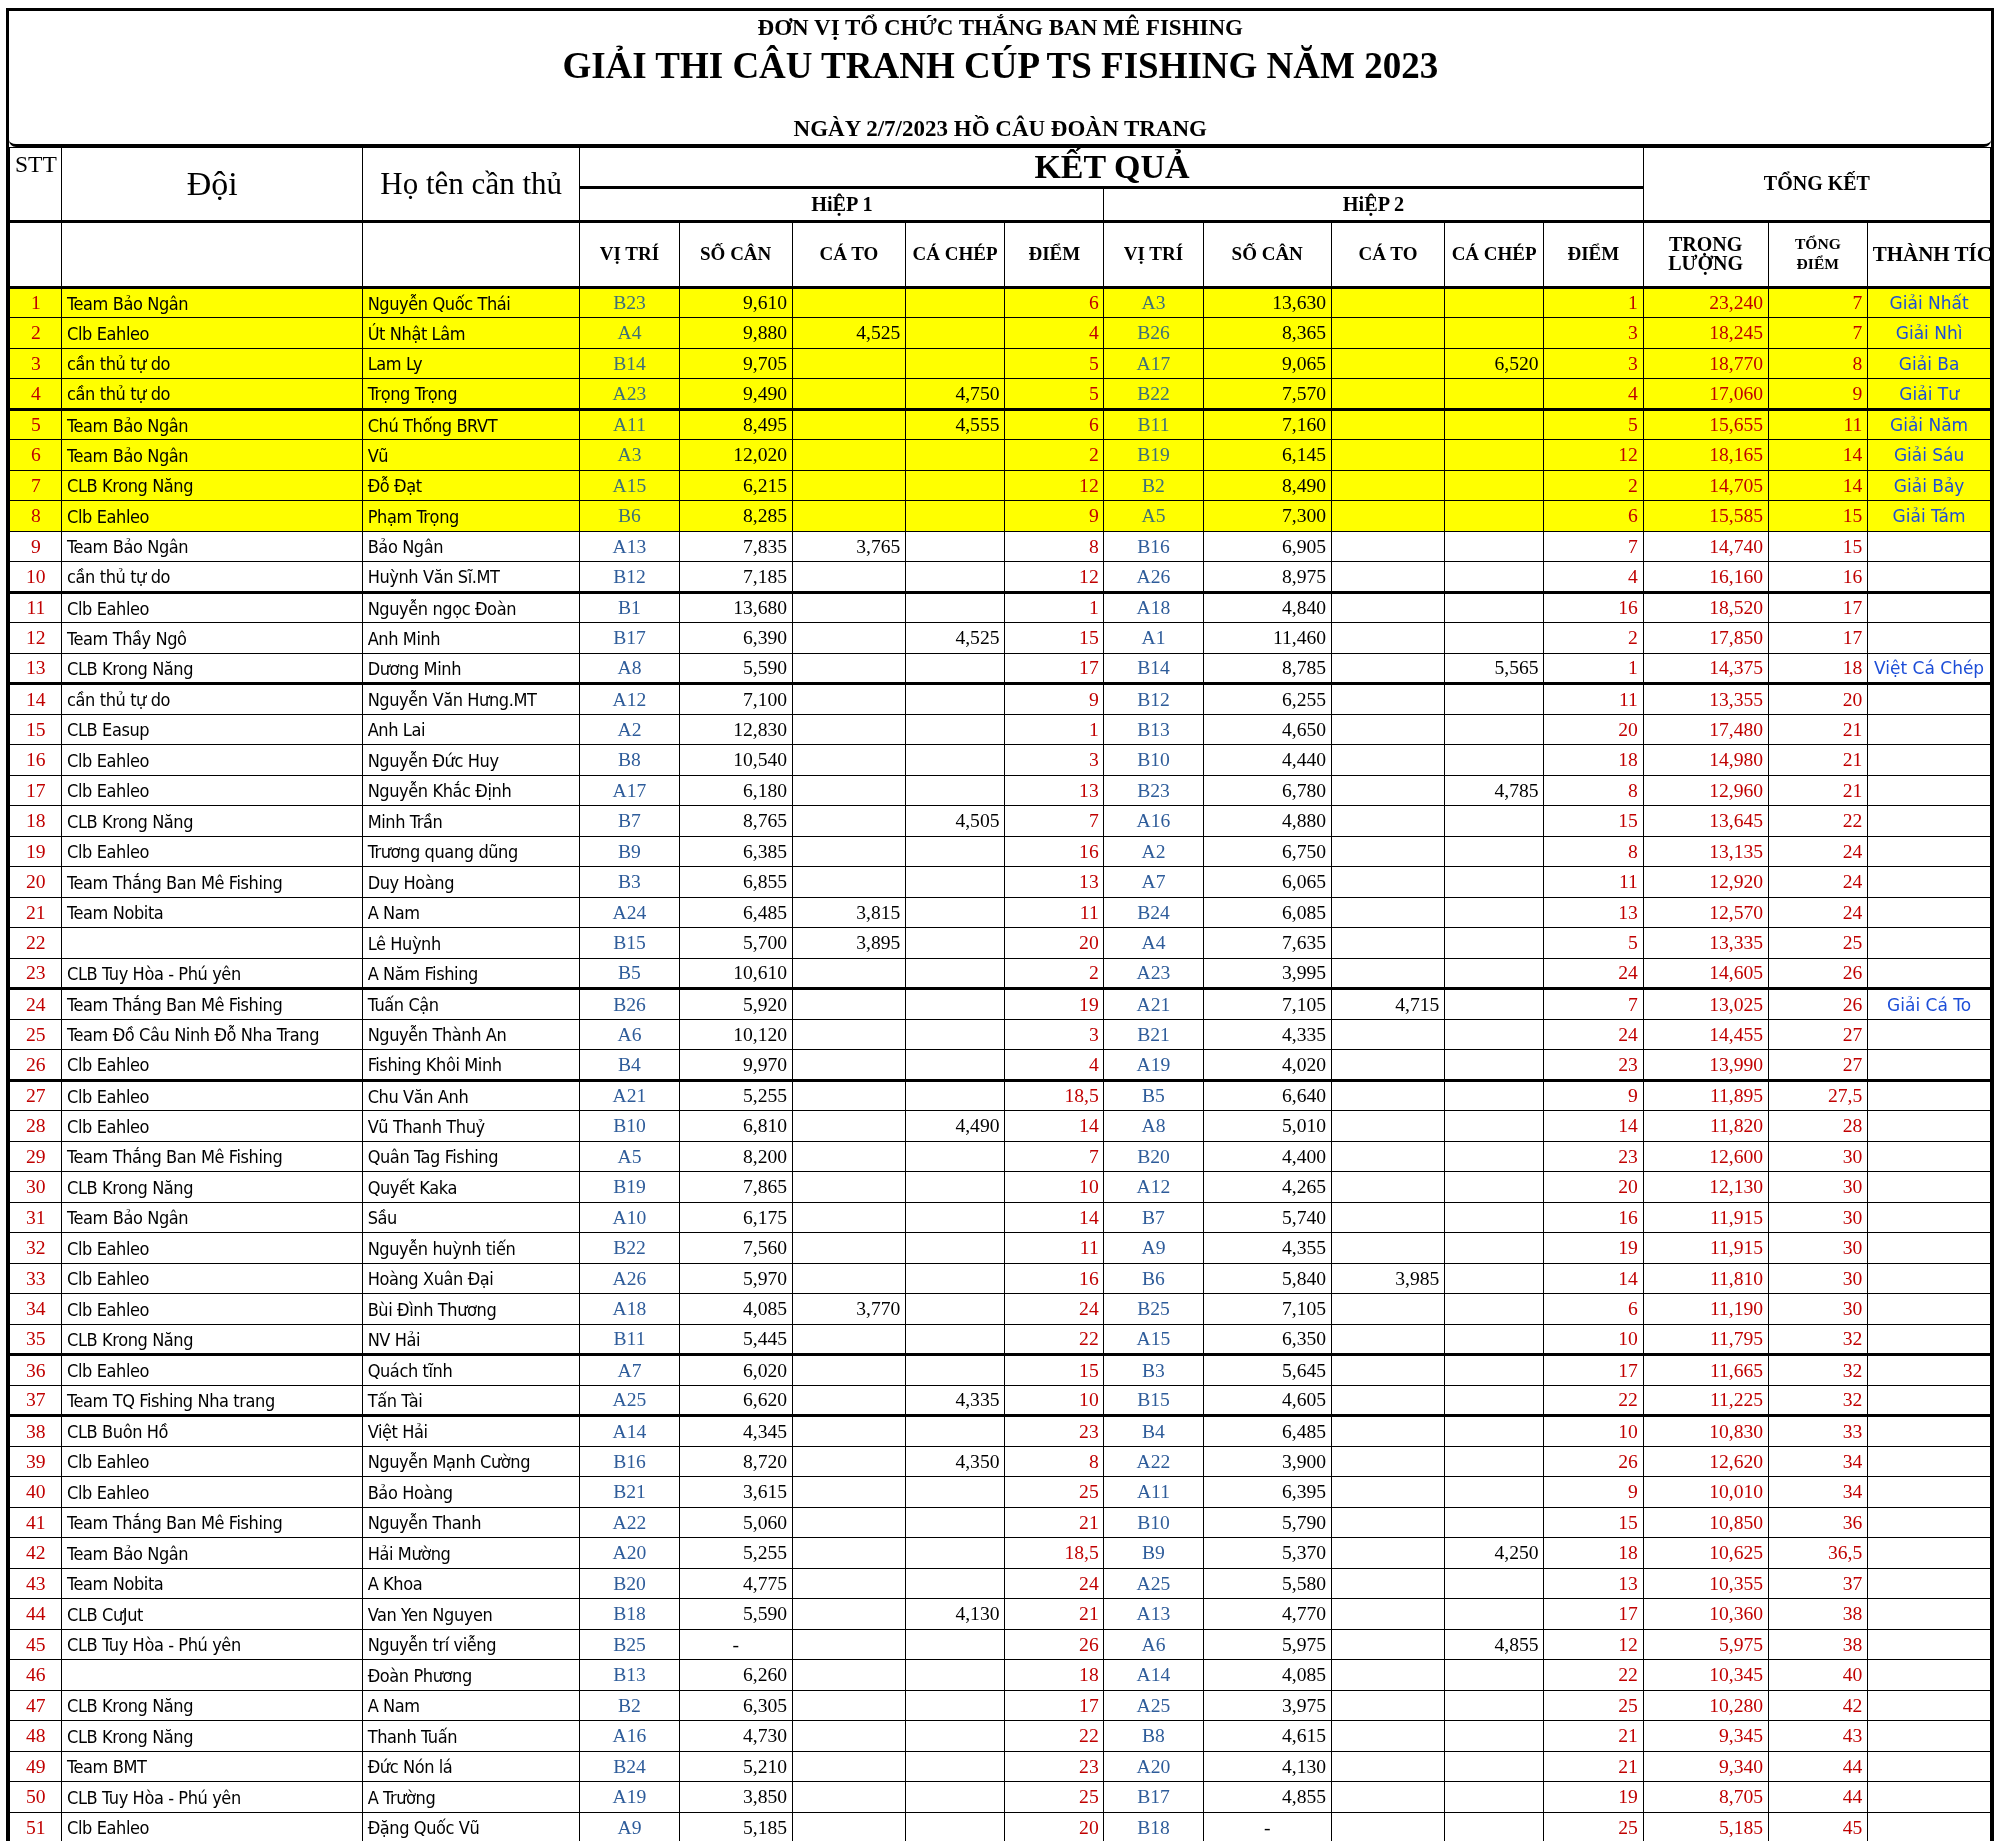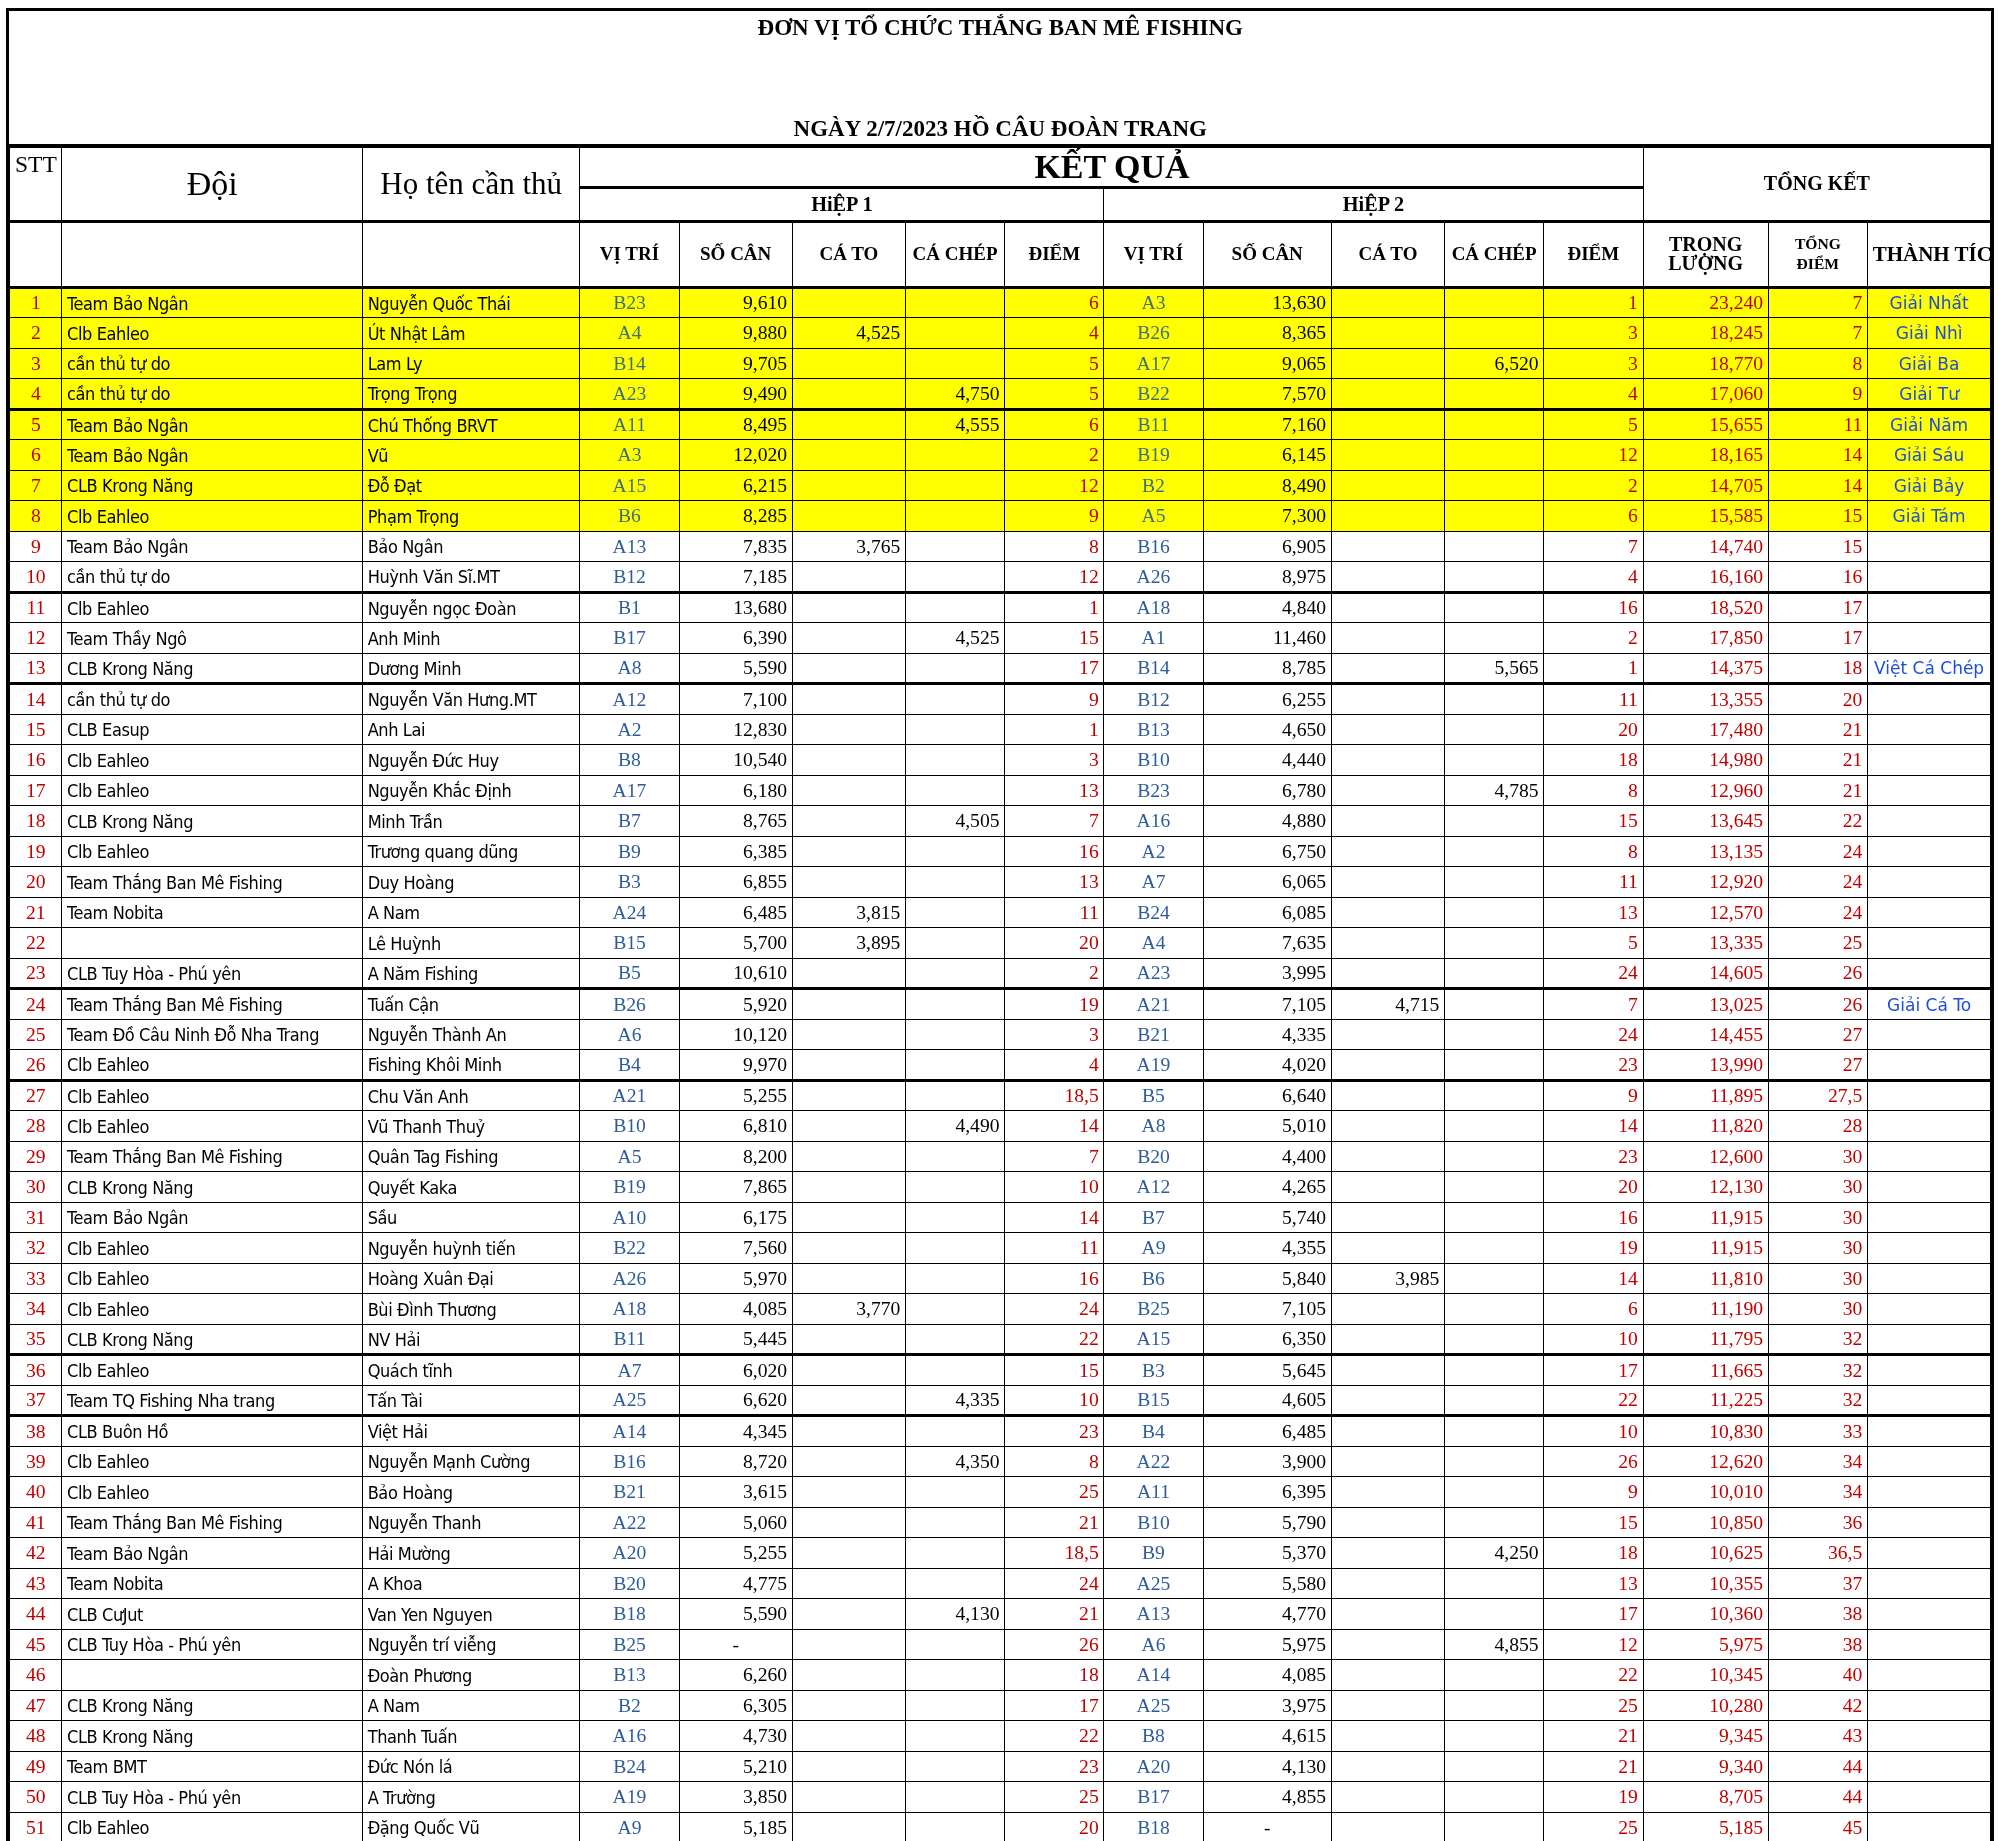--- a/index.html
+++ b/index.html
@@ -5,21 +5,21 @@
   html, body { margin: 0; padding: 0; background: #ffffff; }
   body { width: 2002px; height: 1841px; overflow: hidden; }
   .sheet {
     position: absolute; left: 6.3px; top: 7.8px;
     width: 1988px;
     border: 3.1px solid #000;
     box-sizing: border-box;
   }
   .title-block {
     height: 133px; border-bottom: 3.1px solid #000; position: relative;
-    font-family: "Liberation Serif", serif; font-weight: bold; text-align: center;
+    font-family: "Liberation Serif", serif; font-weight: bold; text-align: center; border-radius: 7px;
   }
   .org { position: absolute; top: 4.7px; left: 0; right: 0; font-size: 23px; }
   .main-title { position: absolute; top: 33px; left: 0; right: 0; font-size: 37px; }
   .date-line { position: absolute; top: 105px; left: 0; right: 0; font-size: 23px; }
 
   table { border-collapse: collapse; table-layout: fixed; width: 1982px; }
   td, th {
     border: 1.6px solid #000; padding: 0 4.7px; box-sizing: border-box;
     white-space: nowrap; overflow: hidden;
   }
@@ -40,20 +40,21 @@
   .award { font-family: "DejaVu Sans", sans-serif; color: #1d4ed8; text-align: center; font-size: 17px; }
   tr.hl td { background: #ffff00; }
   tr.hl .pos { color: #3d6f7a; }
 </style>
 </head>
 <body>
 
 <div class="sheet">
   <div class="title-block">
     <div class="org">ĐƠN VỊ TỔ CHỨC THẮNG BAN MÊ FISHING</div>
+    <div class="main-title">GIẢI THI CÂU TRANH CÚP TS FISHING NĂM 2023</div>
     <div class="date-line">NGÀY 2/7/2023 HỒ CÂU ĐOÀN TRANG</div>
   </div>
 
   <table>
     <colgroup>
       <col style="width:52px">
         <col style="width:300px">
         <col style="width:217px">
       <col style="width:99px">
         <col style="width:113px">

